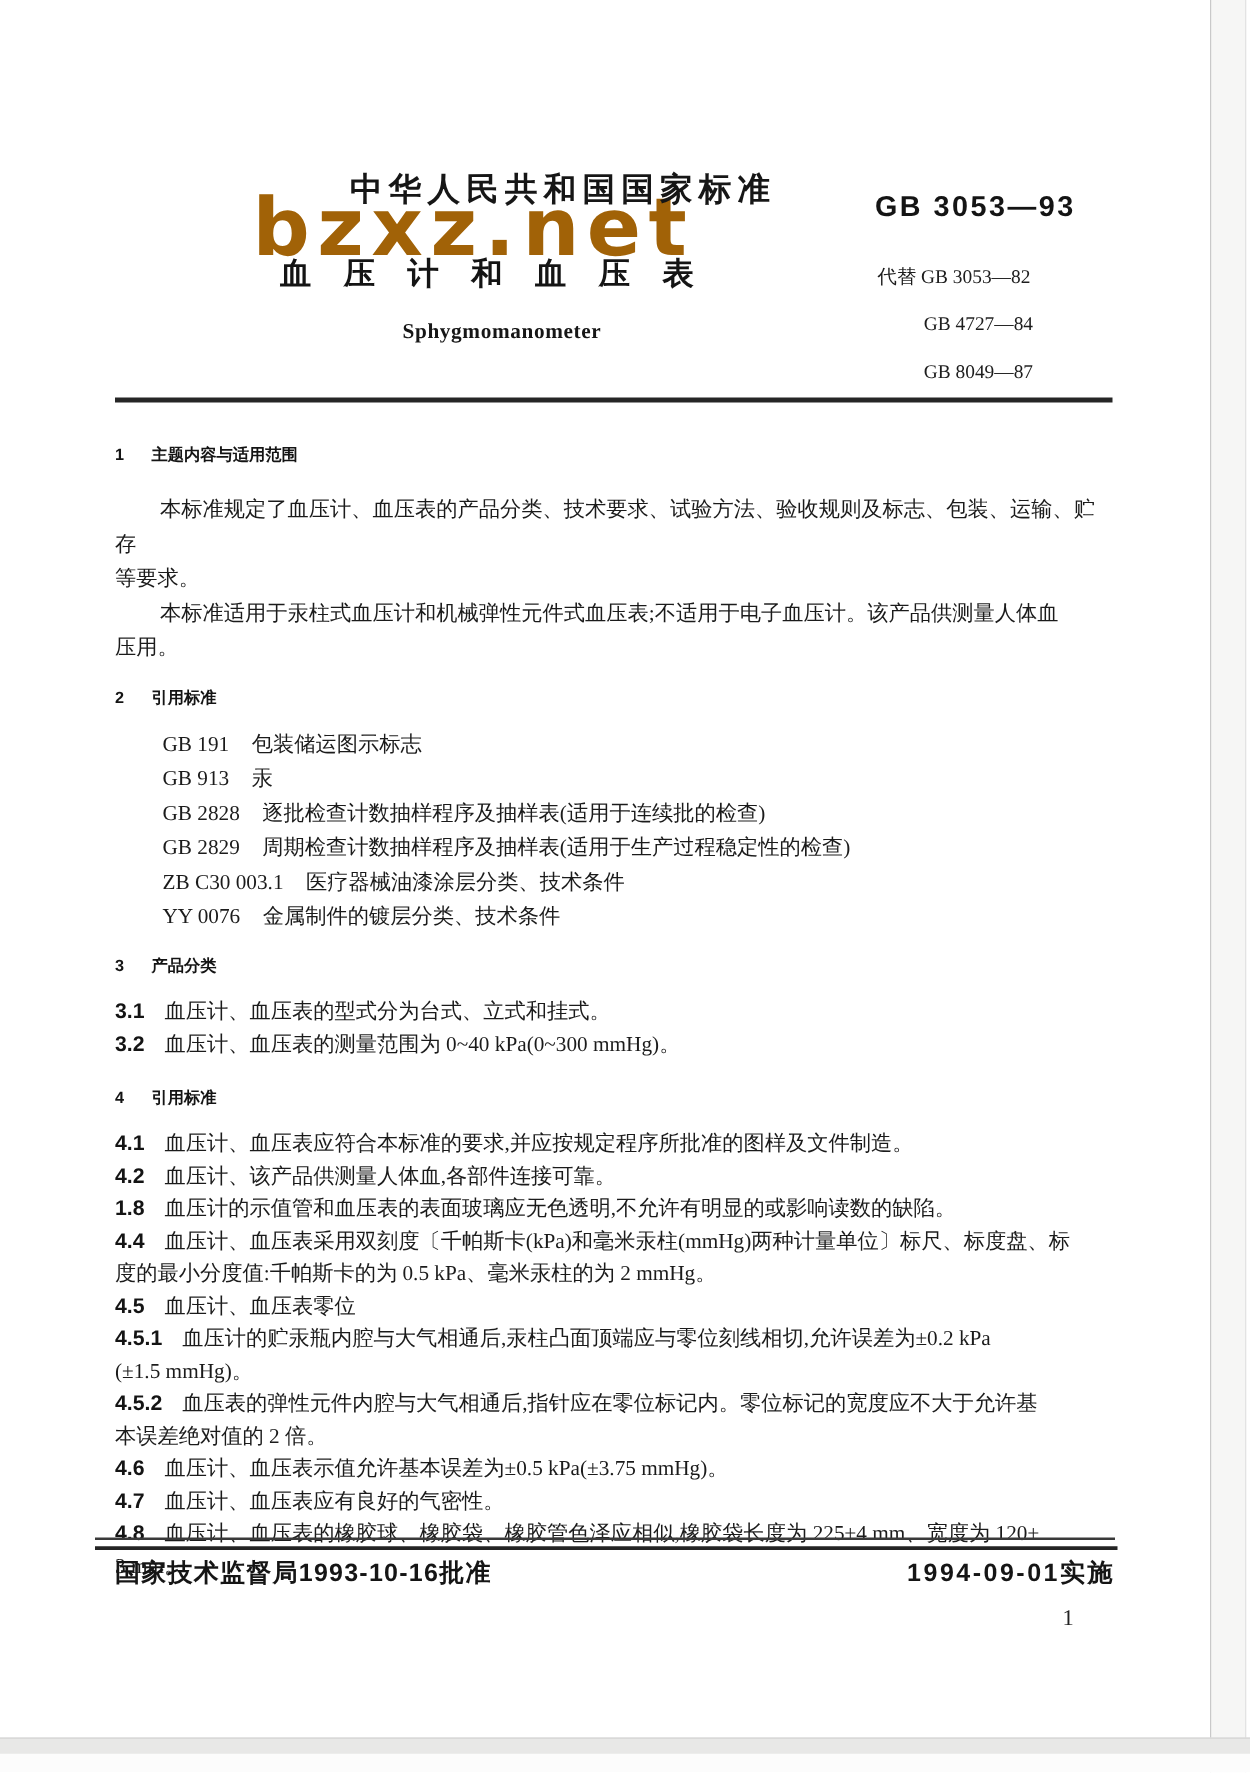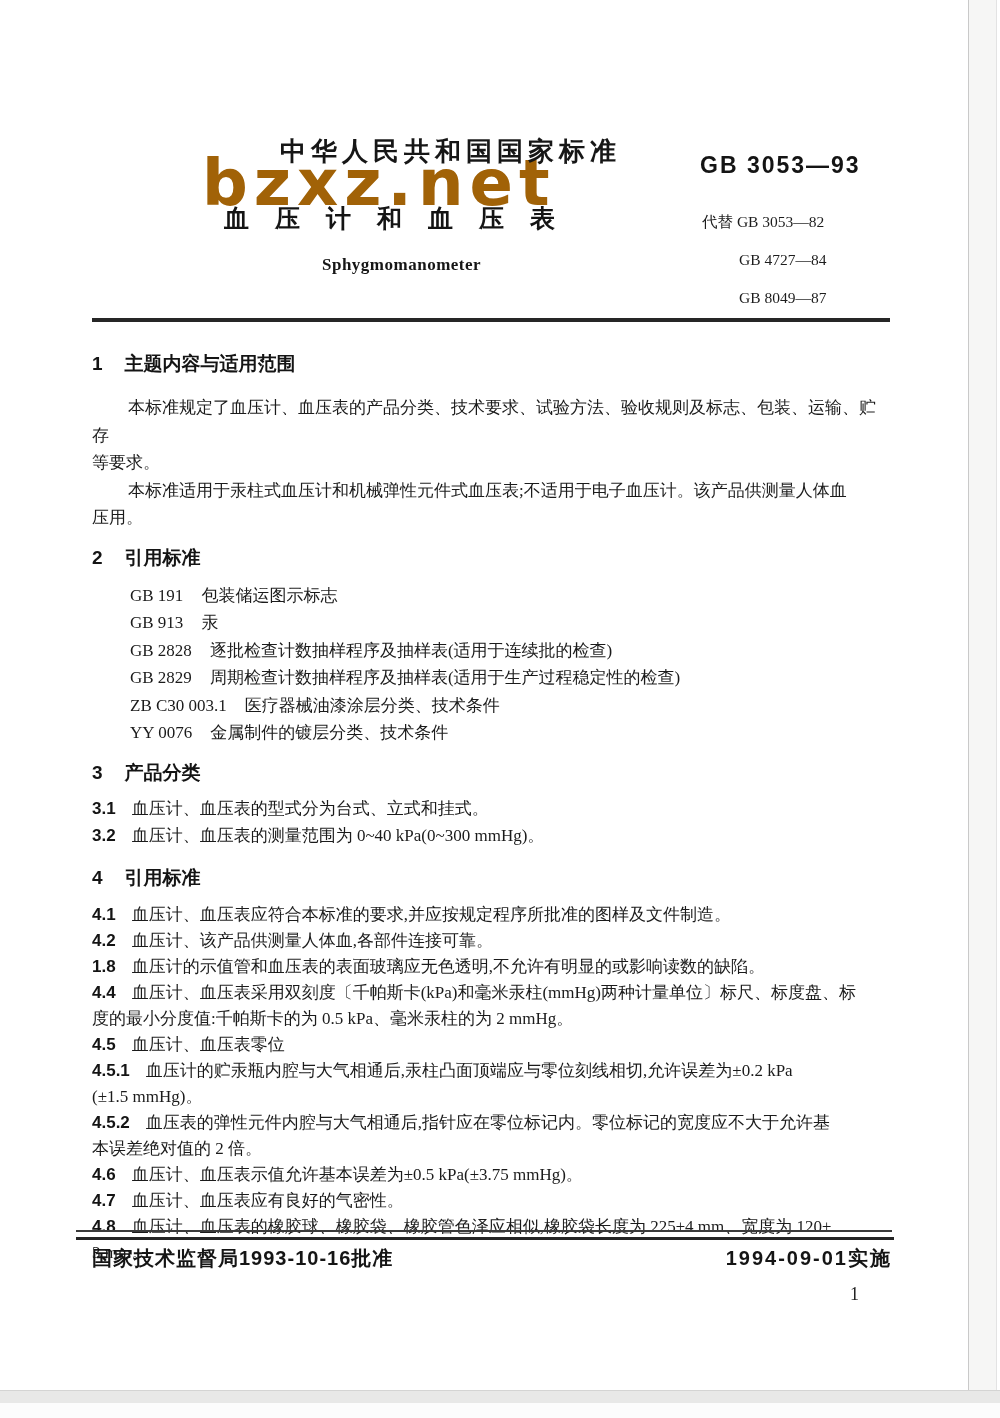--- a/index.html
+++ b/index.html
@@ -86,21 +86,21 @@
   
   .content {
     position: absolute;
     left: 92px; top: 322px;
     width: 800px;
     font-size: 17px;
   }
   .sec-heading {
     font-family: "Liberation Sans", sans-serif;
     font-weight: 700;
-    font-size: 19px;
+    font-size: 13px;
     line-height: 24px;
     color: #141414;
   }
   .sec-heading .h-num { display: inline-block; margin-right: 22px; }
   .h1m { margin: 30px 0 18px; }
   .h2m { margin: 14px 0 12px; }
   .h3m { margin: 14px 0 10px; }
   .h4m { margin: 16px 0 12px; }
 
   .line { line-height: 27.5px; }

